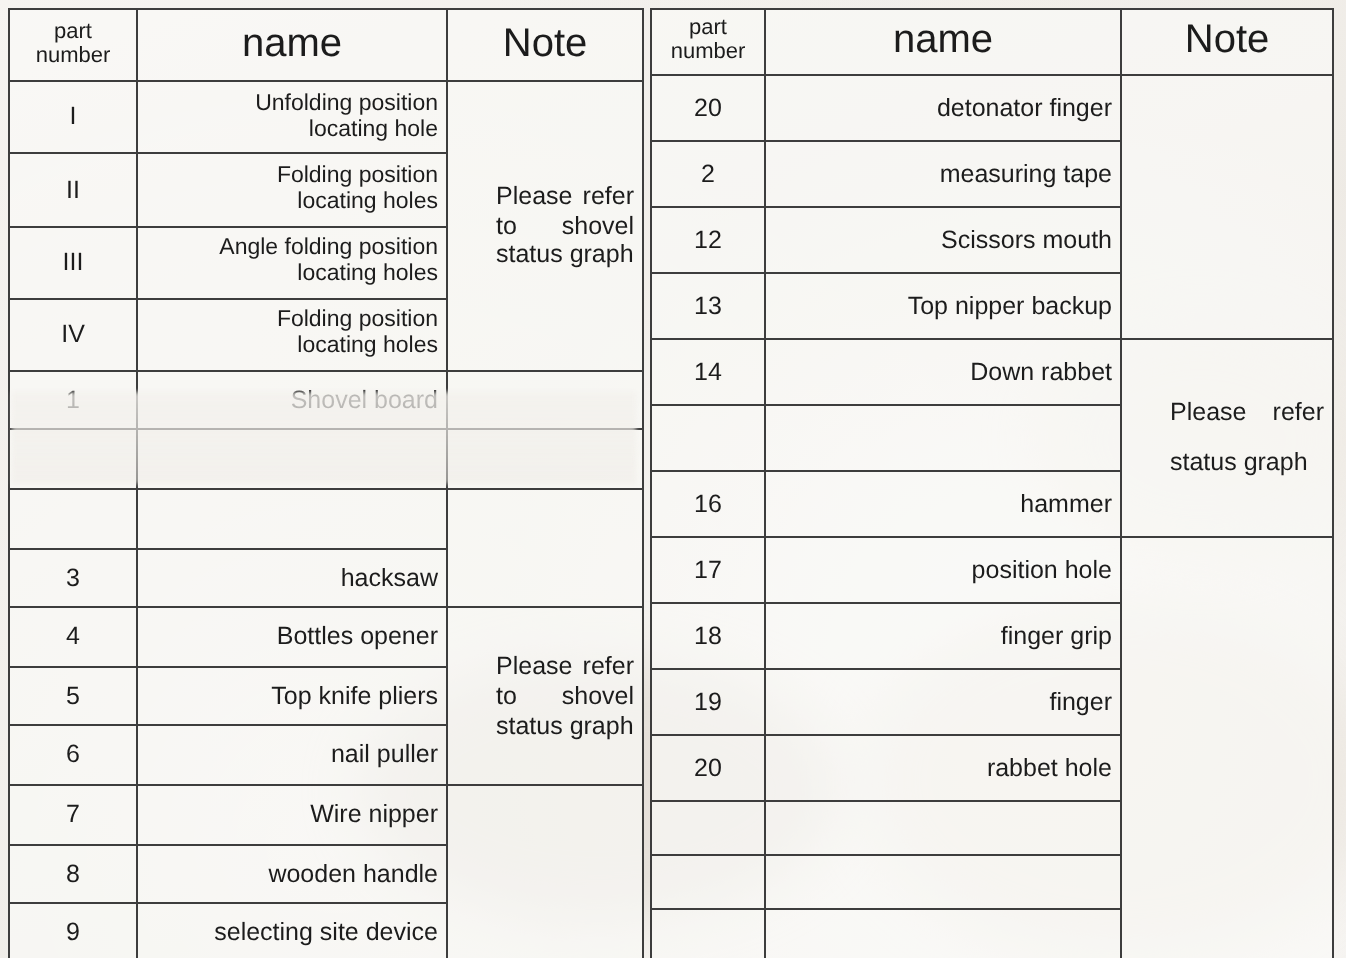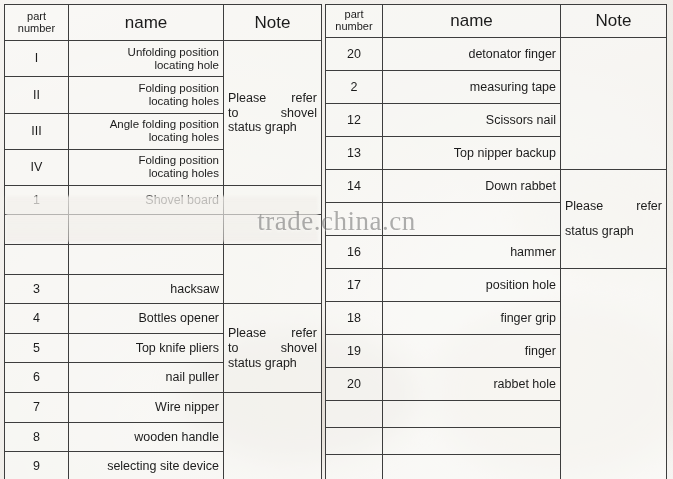--- a/index.html
+++ b/index.html
@@ -65,21 +65,21 @@
   }
   .hdr {
     text-align: center;
     font-size: 13px;
   }
   .hdr.small {
     font-size: 11px;
     line-height: 1.05;
   }
   .hdr.big {
-    font-size: 17px;
+    font-size: 20px;
   }
   .num {
     text-align: center;
     font-size: 13px;
   }
   .nm {
     text-align: right;
     padding-left: 7px;
   }
   .nm.two {
@@ -87,21 +87,21 @@
     line-height: 1.15;
   }
   .note {
     font-size: 11.5px;
     text-align: justify;
     text-align-last: justify;
     padding: 3px 8px;
     line-height: 1.45;
     color: #202020;
   }
-  .note div { display: block; }
+  .note div { display: block; margin-left: 20px; }
   .note .lastline { text-align-last: left; }
 
   
   .tL { width: 317px; }
   .tL col.c1 { width: 64px; }
   .tL col.c2 { width: 155px; }
   .tL col.c3 { width: 98px; }
 
   
   .tR { width: 341px; }
@@ -284,21 +284,21 @@
           <td class="num">20</td>
           <td class="nm">detonator finger</td>
           <td class="note" rowspan="4"></td>
         </tr>
         <tr class="rowh2">
           <td class="num">2</td>
           <td class="nm">measuring tape</td>
         </tr>
         <tr class="rowh2">
           <td class="num">12</td>
-          <td class="nm">Scissors nail</td>
+          <td class="nm">Scissors mouth</td>
         </tr>
         <tr class="rowh2">
           <td class="num">13</td>
           <td class="nm">Top nipper backup</td>
         </tr>
 
         <tr class="rowh2">
           <td class="num">14</td>
           <td class="nm">Down rabbet</td>
           <td class="note" rowspan="3">
@@ -344,14 +344,13 @@
         <tr class="rowh">
           <td class="num"></td>
           <td class="nm"></td>
         </tr>
       </tbody>
     </table>
 
   </div>
 
   <div class="smudge"></div>
-  <div class="watermark">trade.china.cn</div>
 </div>
 
 </body></html>

